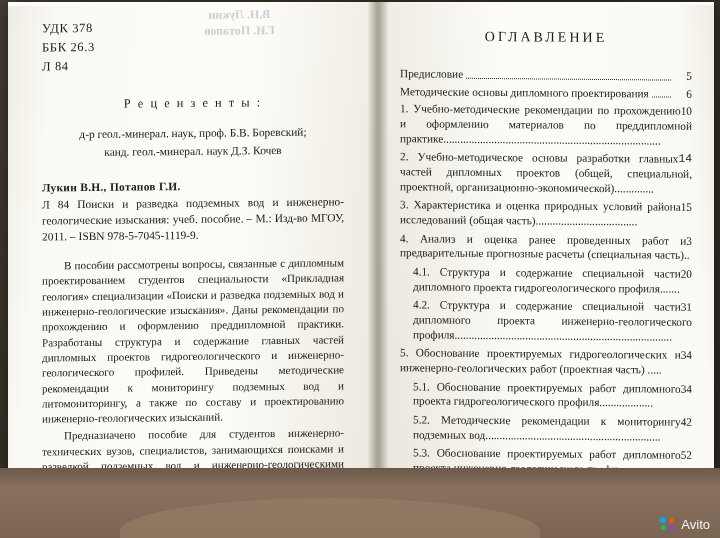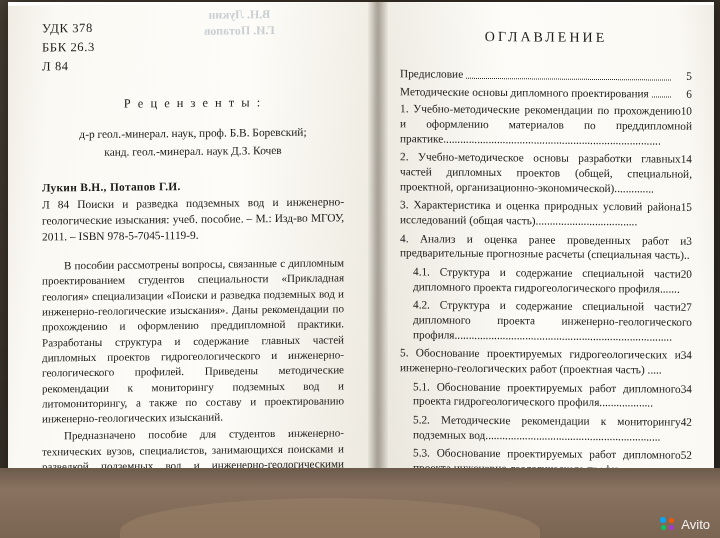--- a/index.html
+++ b/index.html
@@ -284,33 +284,33 @@
             </div>
             <div class="toc-row">
               <span class="txt">Методические основы дипломного проектирования</span>
               <span class="dots"></span>
               <span class="pg">6</span>
             </div>
             <div class="toc-item">
               <div class="body"><span style="float: right;">10</span><span>1. Учебно-методические рекомендации по прохождению и оформлению материалов по преддипломной практике............................................................................. </span></div>
             </div>
             <div class="toc-item">
-              <div class="body"><span style="float: right;">14</span><span>2. Учебно-методическое основы разработки главных частей дипломных проектов (общей, специальной, проектной, организационно-экономической).............. </span></div>
+              <div class="body"><span style="float: right; font-family: Liberation Mono, monospace;">14</span><span>2. Учебно-методическое основы разработки главных частей дипломных проектов (общей, специальной, проектной, организационно-экономической).............. </span></div>
             </div>
             <div class="toc-item">
               <div class="body"><span style="float: right;">15</span><span>3. Характеристика и оценка природных условий района исследований (общая часть).................................... </span></div>
             </div>
             <div class="toc-item">
               <div class="body"><span style="float: right;">3</span><span>4. Анализ и оценка ранее проведенных работ и предварительные прогнозные расчеты (специальная часть).. </span></div>
             </div>
             <div class="toc-item ind1">
               <div class="body"><span style="float: right;">20</span><span>4.1. Структура и содержание специальной части дипломного проекта гидрогеологического профиля....... </span></div>
             </div>
             <div class="toc-item ind1">
-              <div class="body"><span style="float: right;">27</span><span>4.2. Структура и содержание специальной части дипломного проекта инженерно-геологического профиля............................................................................. </span></div>
+              <div class="body"><span style="float: right;">31</span><span>4.2. Структура и содержание специальной части дипломного проекта инженерно-геологического профиля............................................................................. </span></div>
             </div>
             <div class="toc-item">
               <div class="body"><span style="float: right;">34</span><span>5. Обоснование проектируемых гидрогеологических и инженерно-геологических работ (проектная часть) ..... </span></div>
             </div>
             <div class="toc-item ind1">
               <div class="body"><span style="float: right;">34</span><span>5.1. Обоснование проектируемых работ дипломного проекта гидрогеологического профиля................... </span></div>
             </div>
             <div class="toc-item ind1">
               <div class="body"><span style="float: right;">42</span><span>5.2. Методические рекомендации к мониторингу подземных вод.............................................................. </span></div>
             </div>

